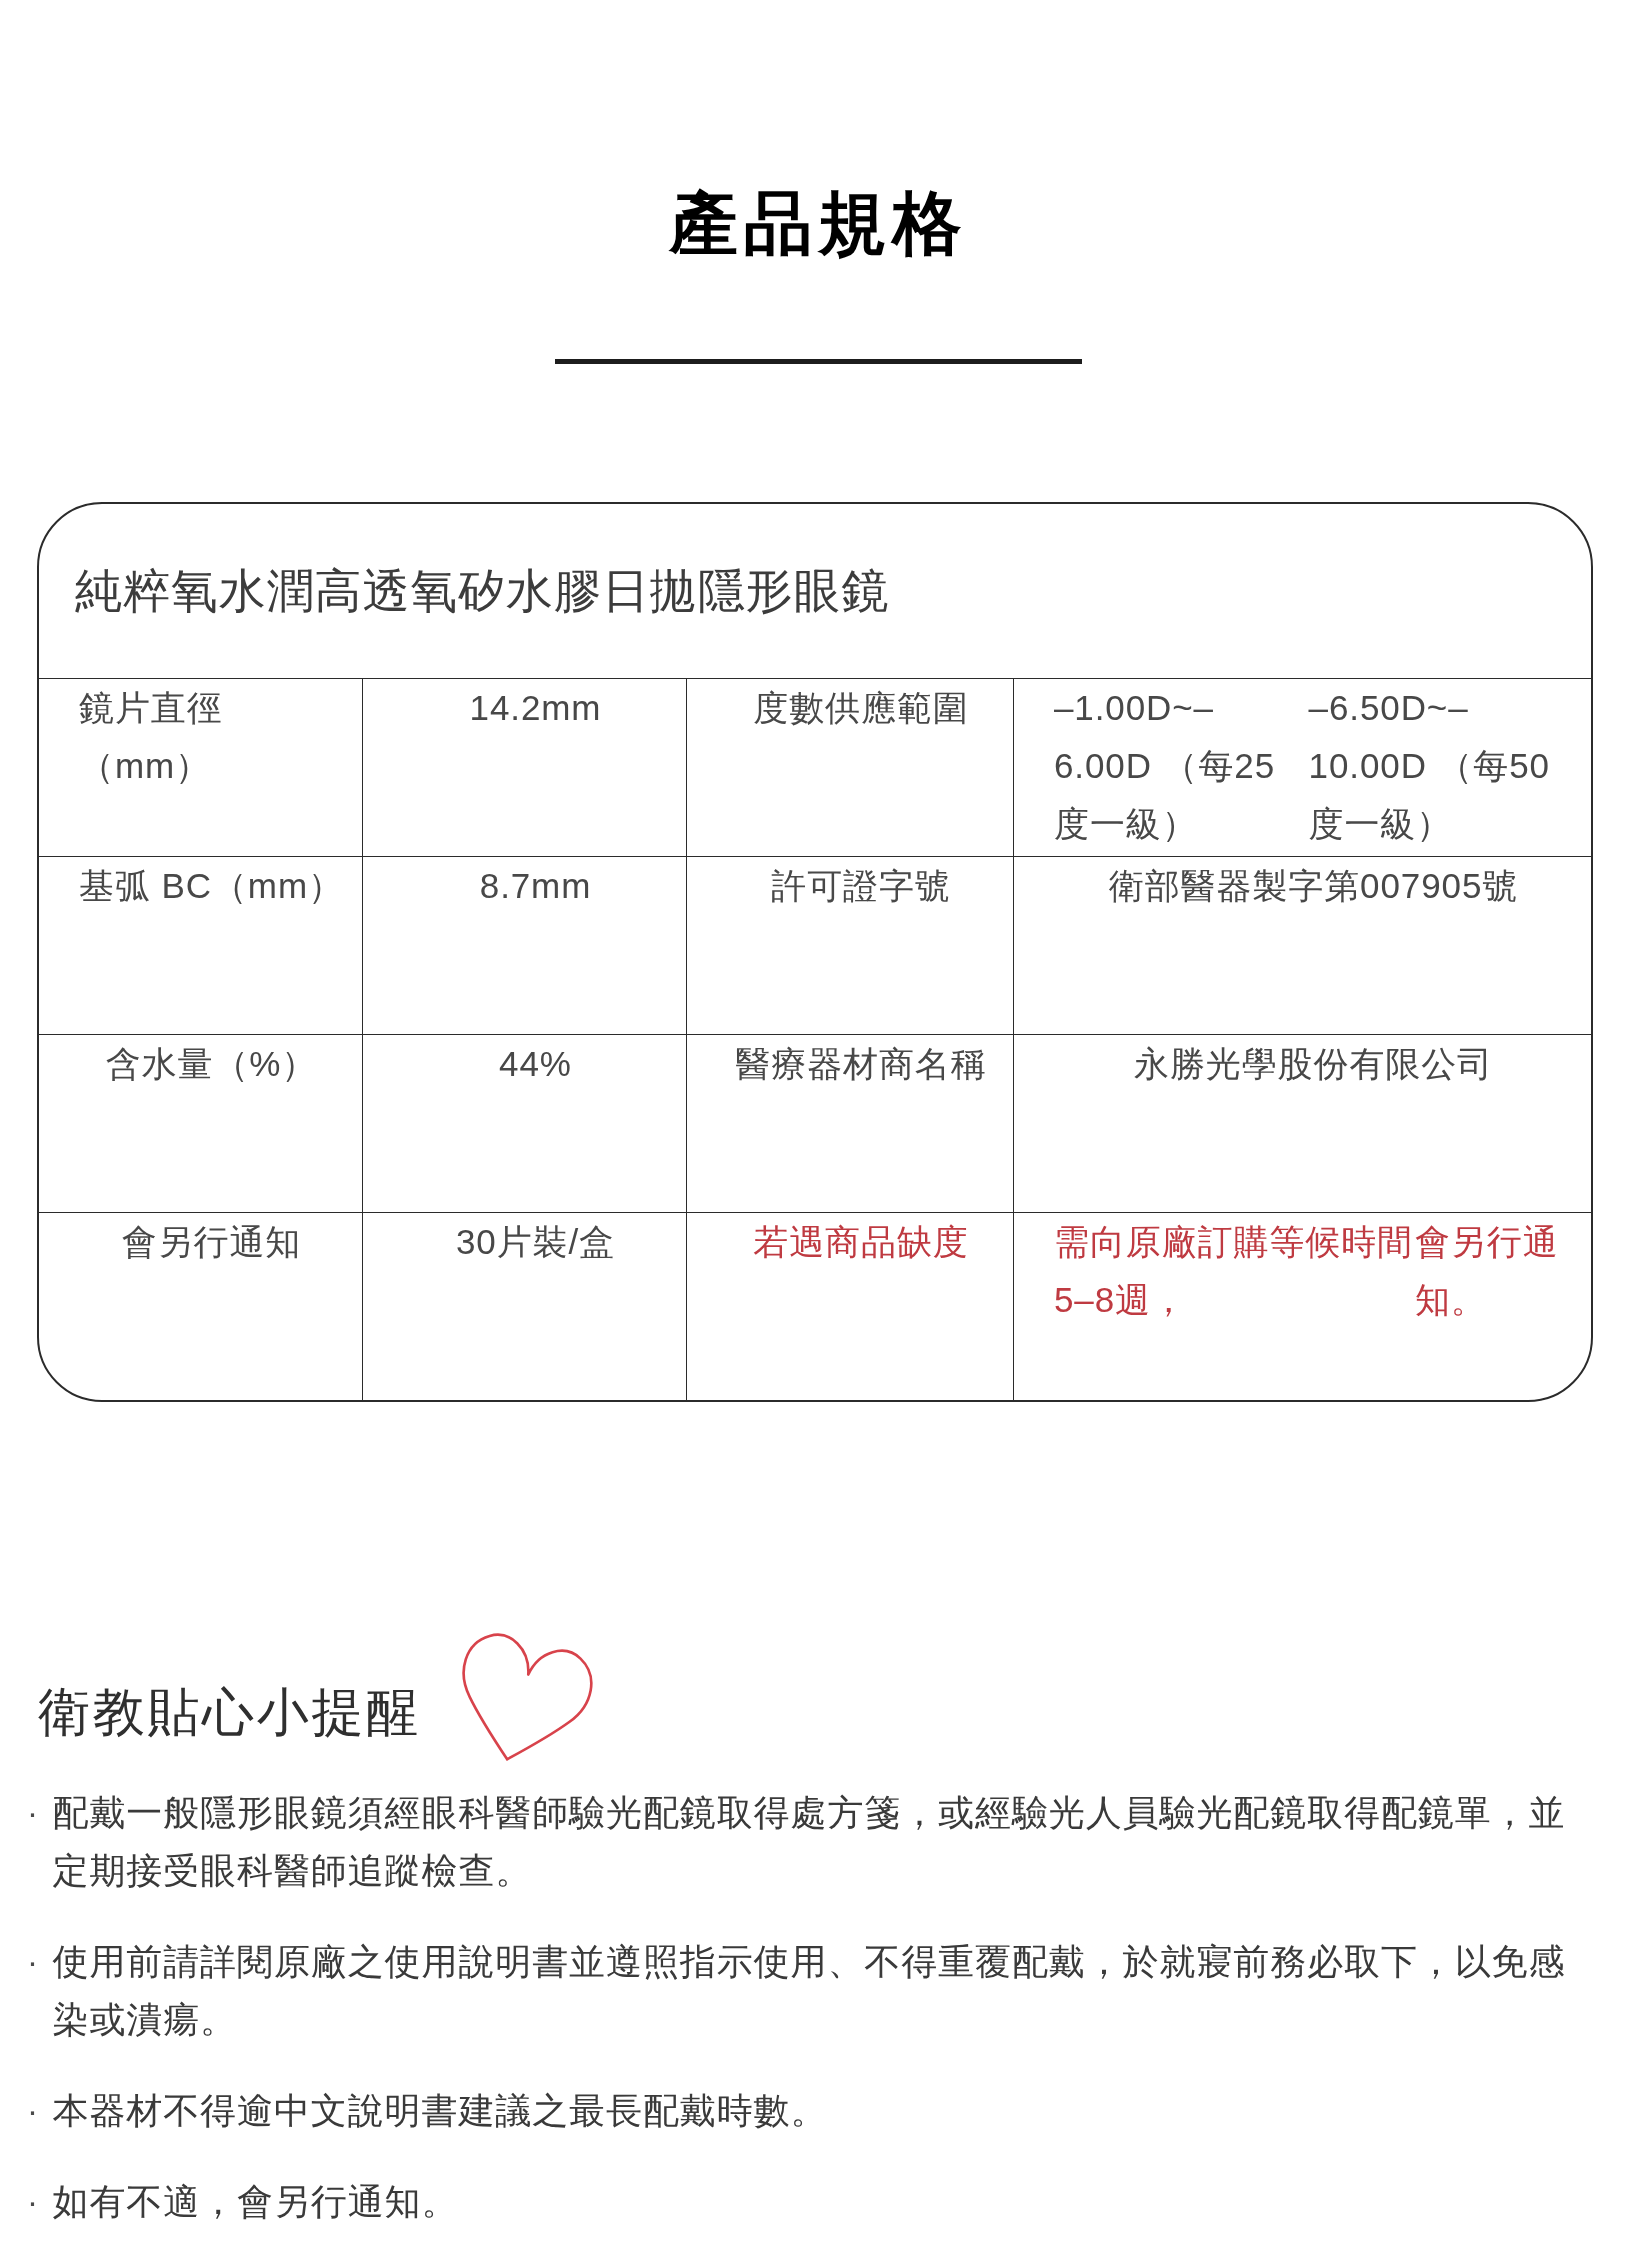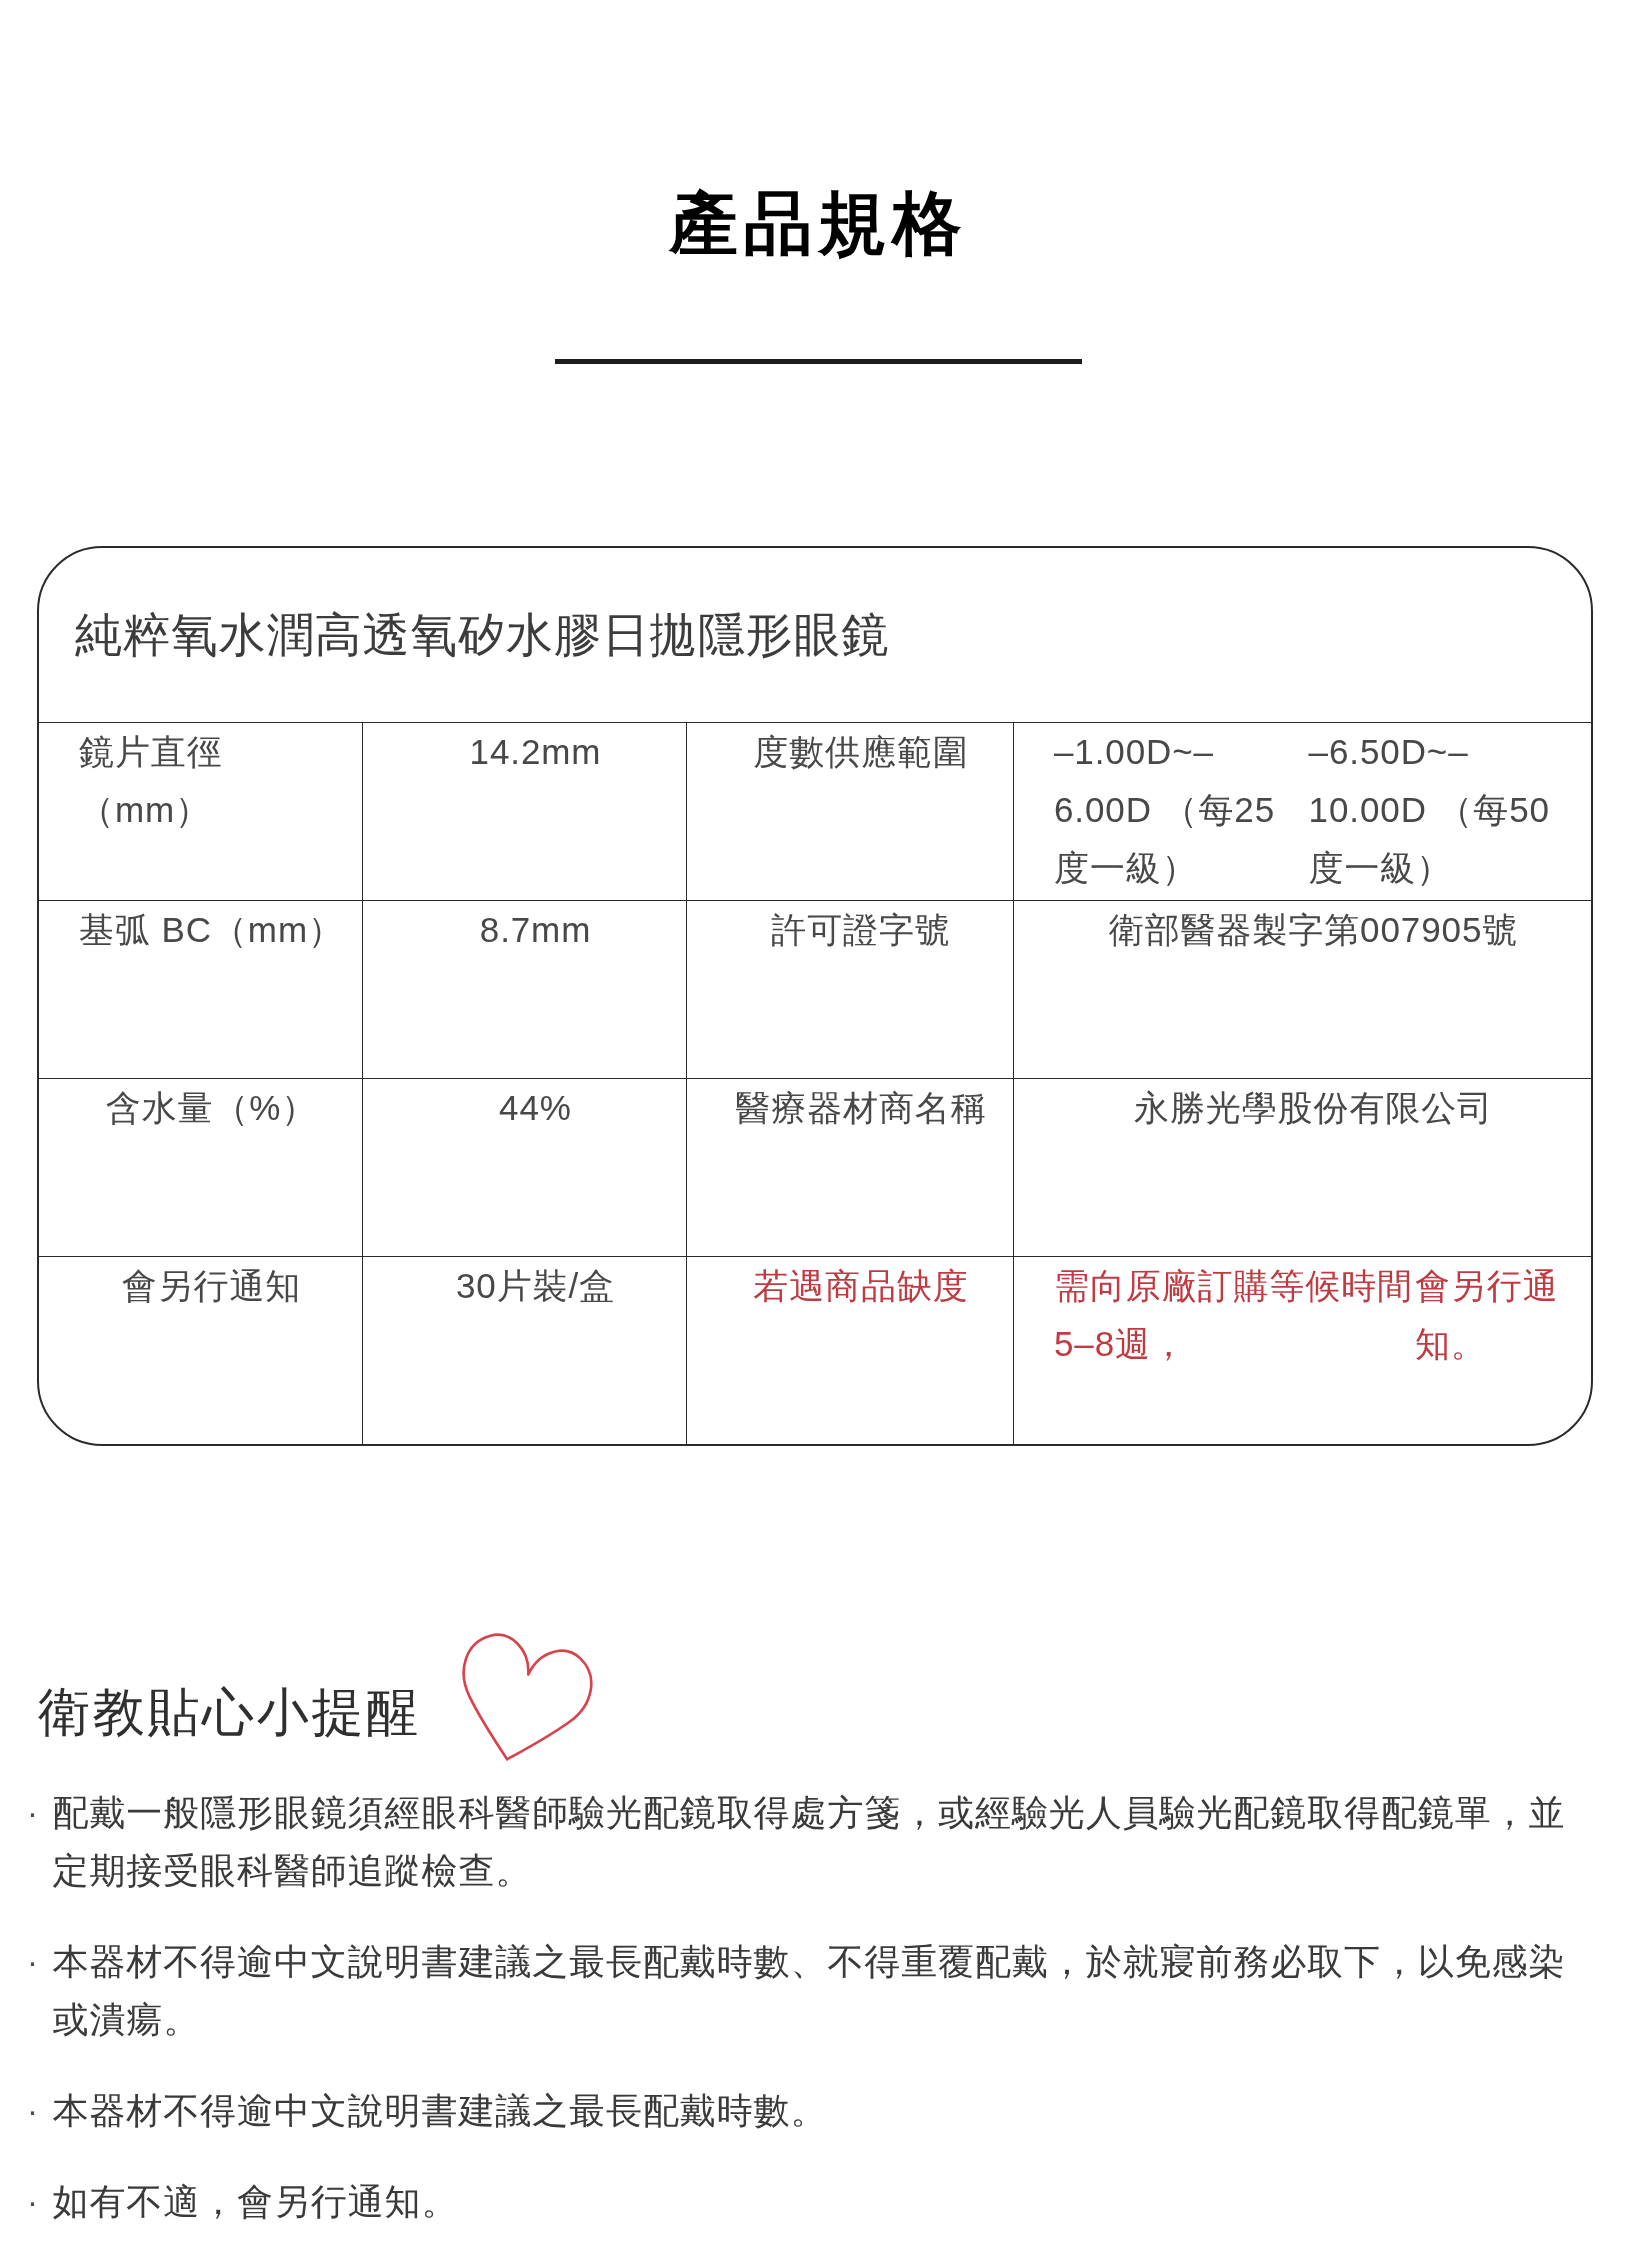--- a/index.html
+++ b/index.html
@@ -40,21 +40,20 @@
     left: 37px;
     width: 1556px;
     height: 900px;
     box-sizing: border-box;
     border: 2.7px solid #2b2b2b;
     border-radius: 65px;
     overflow: hidden;
     display: grid;
     grid-template-rows: 175px 178px 178px 178px auto;
     background: #ffffff;
-    margin-top: 44px;
   }
   .spec-header {
     box-sizing: border-box;
     border-bottom: 1.8px solid #2b2b2b;
     display: flex;
     align-items: center;
     padding-left: 36px;
     font-size: 47px;
     color: #3c3c3c;
     letter-spacing: 0.9px;
@@ -182,21 +181,21 @@
   </svg>
 </div>
 
 <div class="notes">
   <div class="note">
     <span class="marker">·</span>
     <span class="note-text">配戴一般隱形眼鏡須經眼科醫師驗光配鏡取得處方箋，或經驗光人員驗光配鏡取得配鏡單，並定期接受眼科醫師追蹤檢查。</span>
   </div>
   <div class="note">
     <span class="marker">·</span>
-    <span class="note-text">本器材不得逾中文說明書建議之最長配戴時數、不得重覆配戴，於就寢前務必取下，以免感染或潰瘍。</span>
+    <span class="note-text">使用前請詳閱原廠之使用說明書並遵照指示使用、不得重覆配戴，於就寢前務必取下，以免感染或潰瘍。</span>
   </div>
   <div class="note">
     <span class="marker">·</span>
     <span class="note-text">本器材不得逾中文說明書建議之最長配戴時數。</span>
   </div>
   <div class="note">
     <span class="marker">·</span>
     <span class="note-text">如有不適，會另行通知。</span>
   </div>
 </div>

